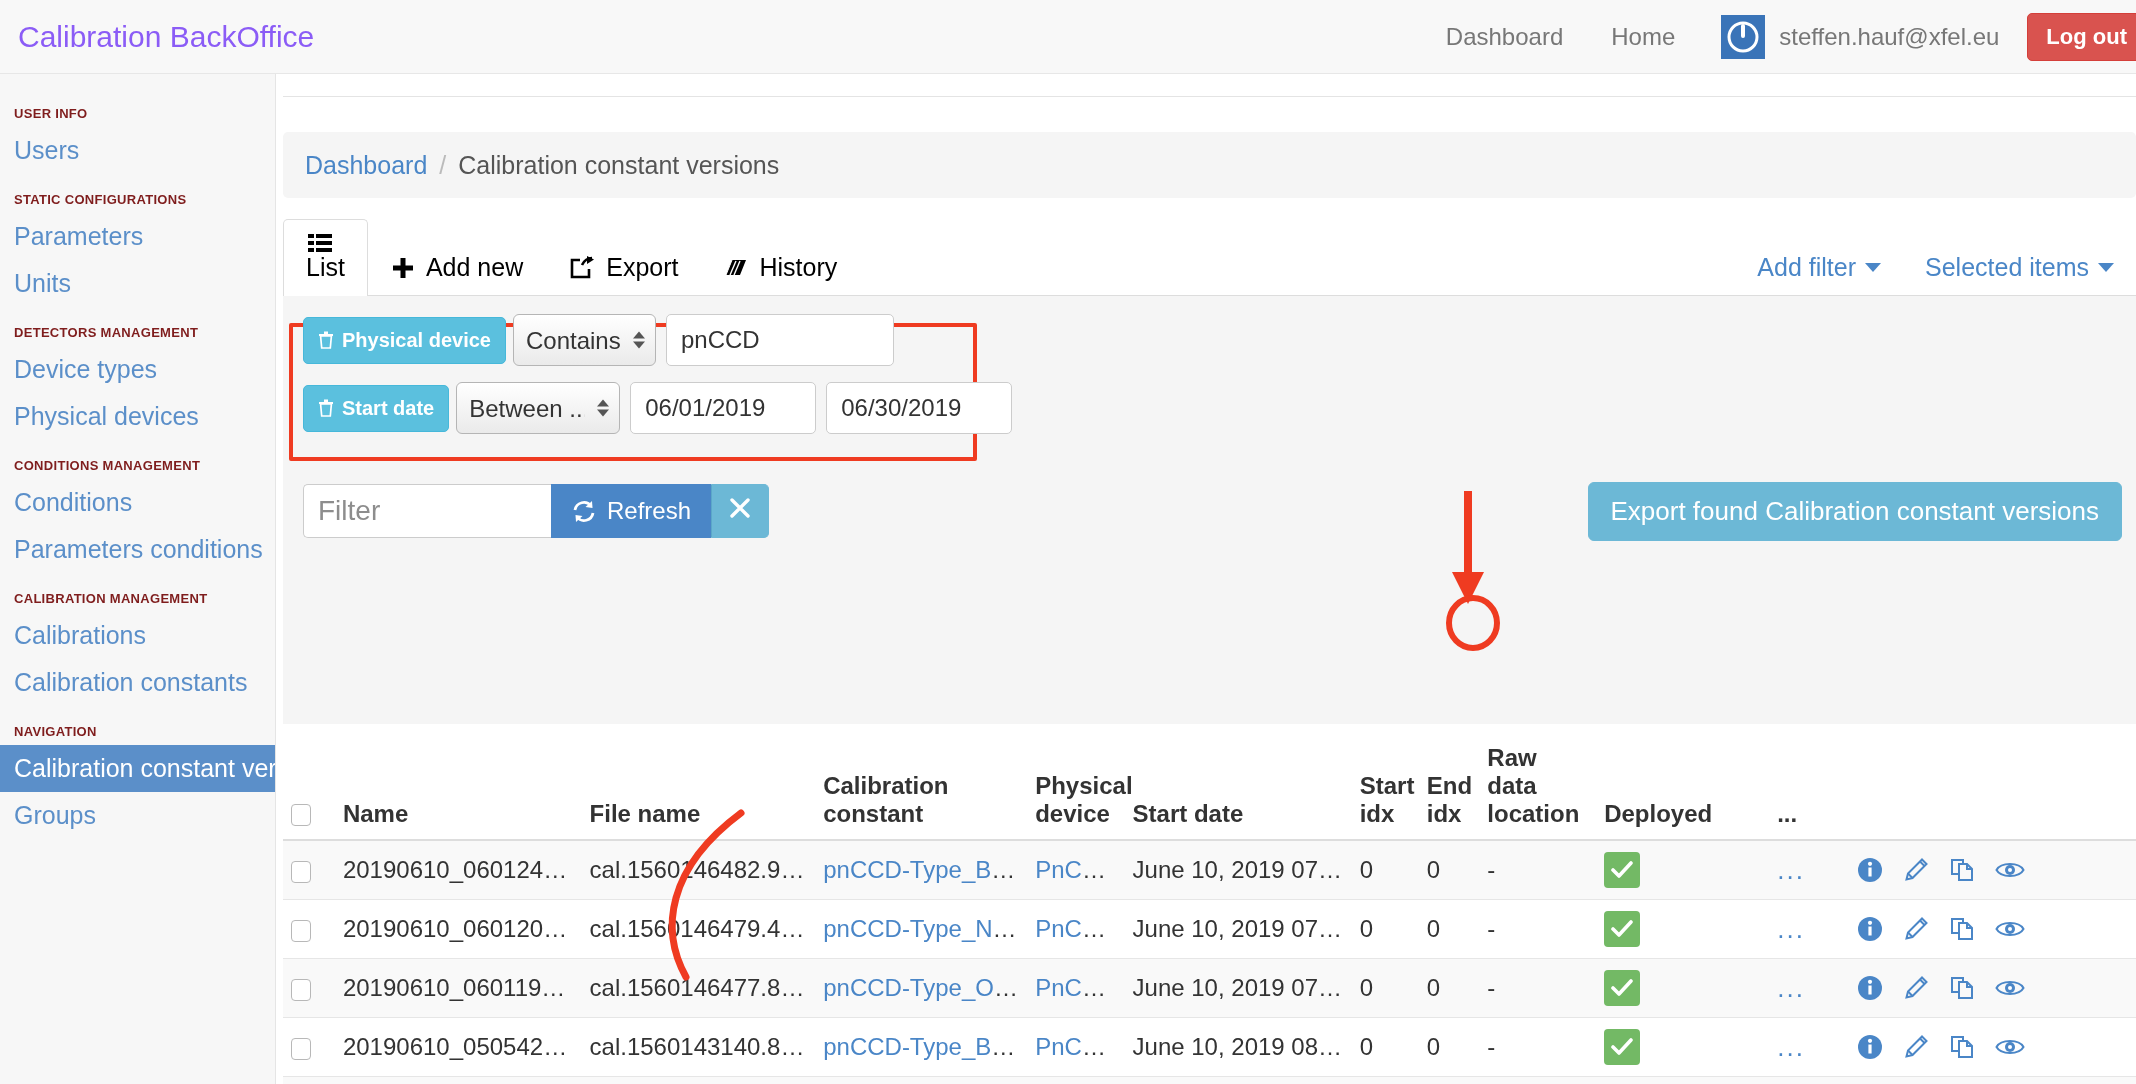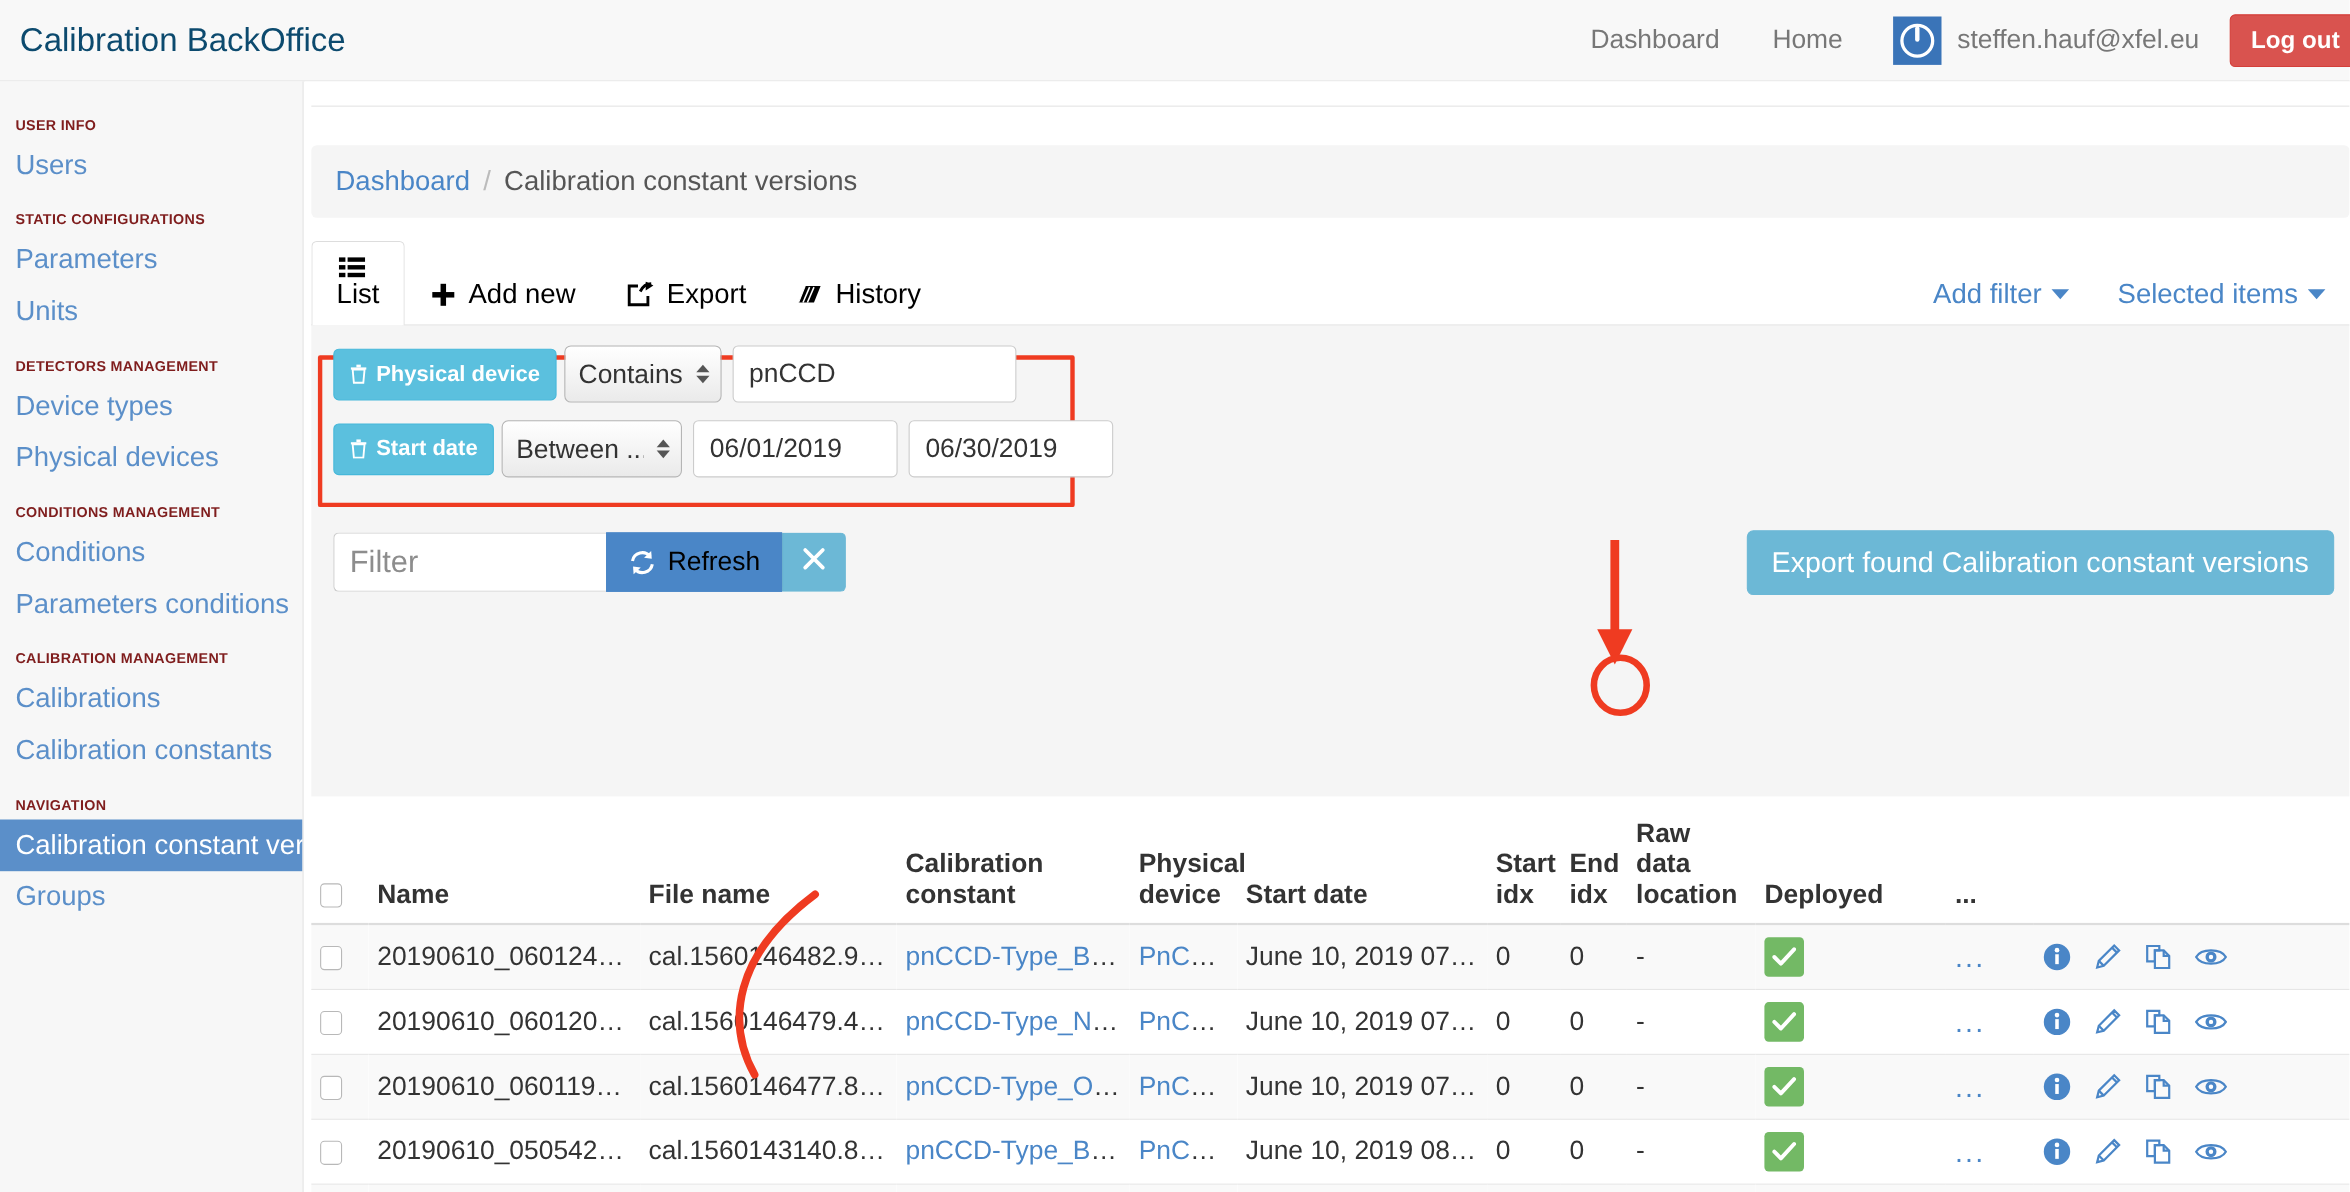--- a/index.html
+++ b/index.html
@@ -16,21 +16,21 @@
   #navbar {
     position: absolute; top: 0; left: 0;
     width: 2136px; height: 74px;
     background: #f8f8f8;
     border-bottom: 1px solid #e7e7e7;
     display: flex; align-items: center;
   }
   #brand {
     margin-left: 18px;
     font-size: 30px;
-    color: #0c4a6e;
+    color: #8b5cf6;
     font-weight: 400;
     white-space: nowrap;
   }
   #nav-right {
     margin-left: auto;
     display: flex; align-items: center;
     height: 100%;
   }
   .nav-link {
     font-size: 24px;
@@ -255,21 +255,21 @@
     border-right: none;
     border-radius: 5px 0 0 5px;
     font-family: "Liberation Sans", sans-serif;
     font-size: 28px; color: #333333;
     padding: 0 14px;
   }
   #filter-input::placeholder { color: #8d8d8d; opacity: 1; }
   #refresh-btn {
     background: #4a86c7;
     border: 1px solid #4a86c7;
-    color: #000000;
+    color: #ffffff;
     font-size: 24px;
     padding: 0 19px;
     display: flex; align-items: center;
     white-space: nowrap;
     cursor: pointer;
     border-radius: 0;
   }
   #refresh-btn .ri { margin-right: 10px; display: inline-flex; }
   #clear-btn {
     background: #6cb8d6;
@@ -482,21 +482,21 @@
         </div>
         <span class="selwrap">
           <select class="fsel">
             <option>Contains</option>
           </select>
           <span class="arrows">
               <i class="up"></i>
               <i class="dn"></i>
             </span>
         </span>
-        <input class="ftxt" style="width: 258px;" value="pnCCD">
+        <input class="ftxt" style="width: 228px;" value="pnCCD">
       </div>
 
       <div class="frow" id="frow2">
         <div class="ftag">
           <span class="trash">
             <svg width="16" height="18" viewBox="0 0 16 18">
               <rect x="1" y="3" width="14" height="2" fill="#fff"></rect>
               <rect x="6" y="0.5" width="4" height="2.5" fill="#fff"></rect>
               <path d="M2.6 5 L13.4 5 L12.3 17 L3.7 17 Z" fill="none" stroke="#fff" stroke-width="1.7"></path>
             </svg>

